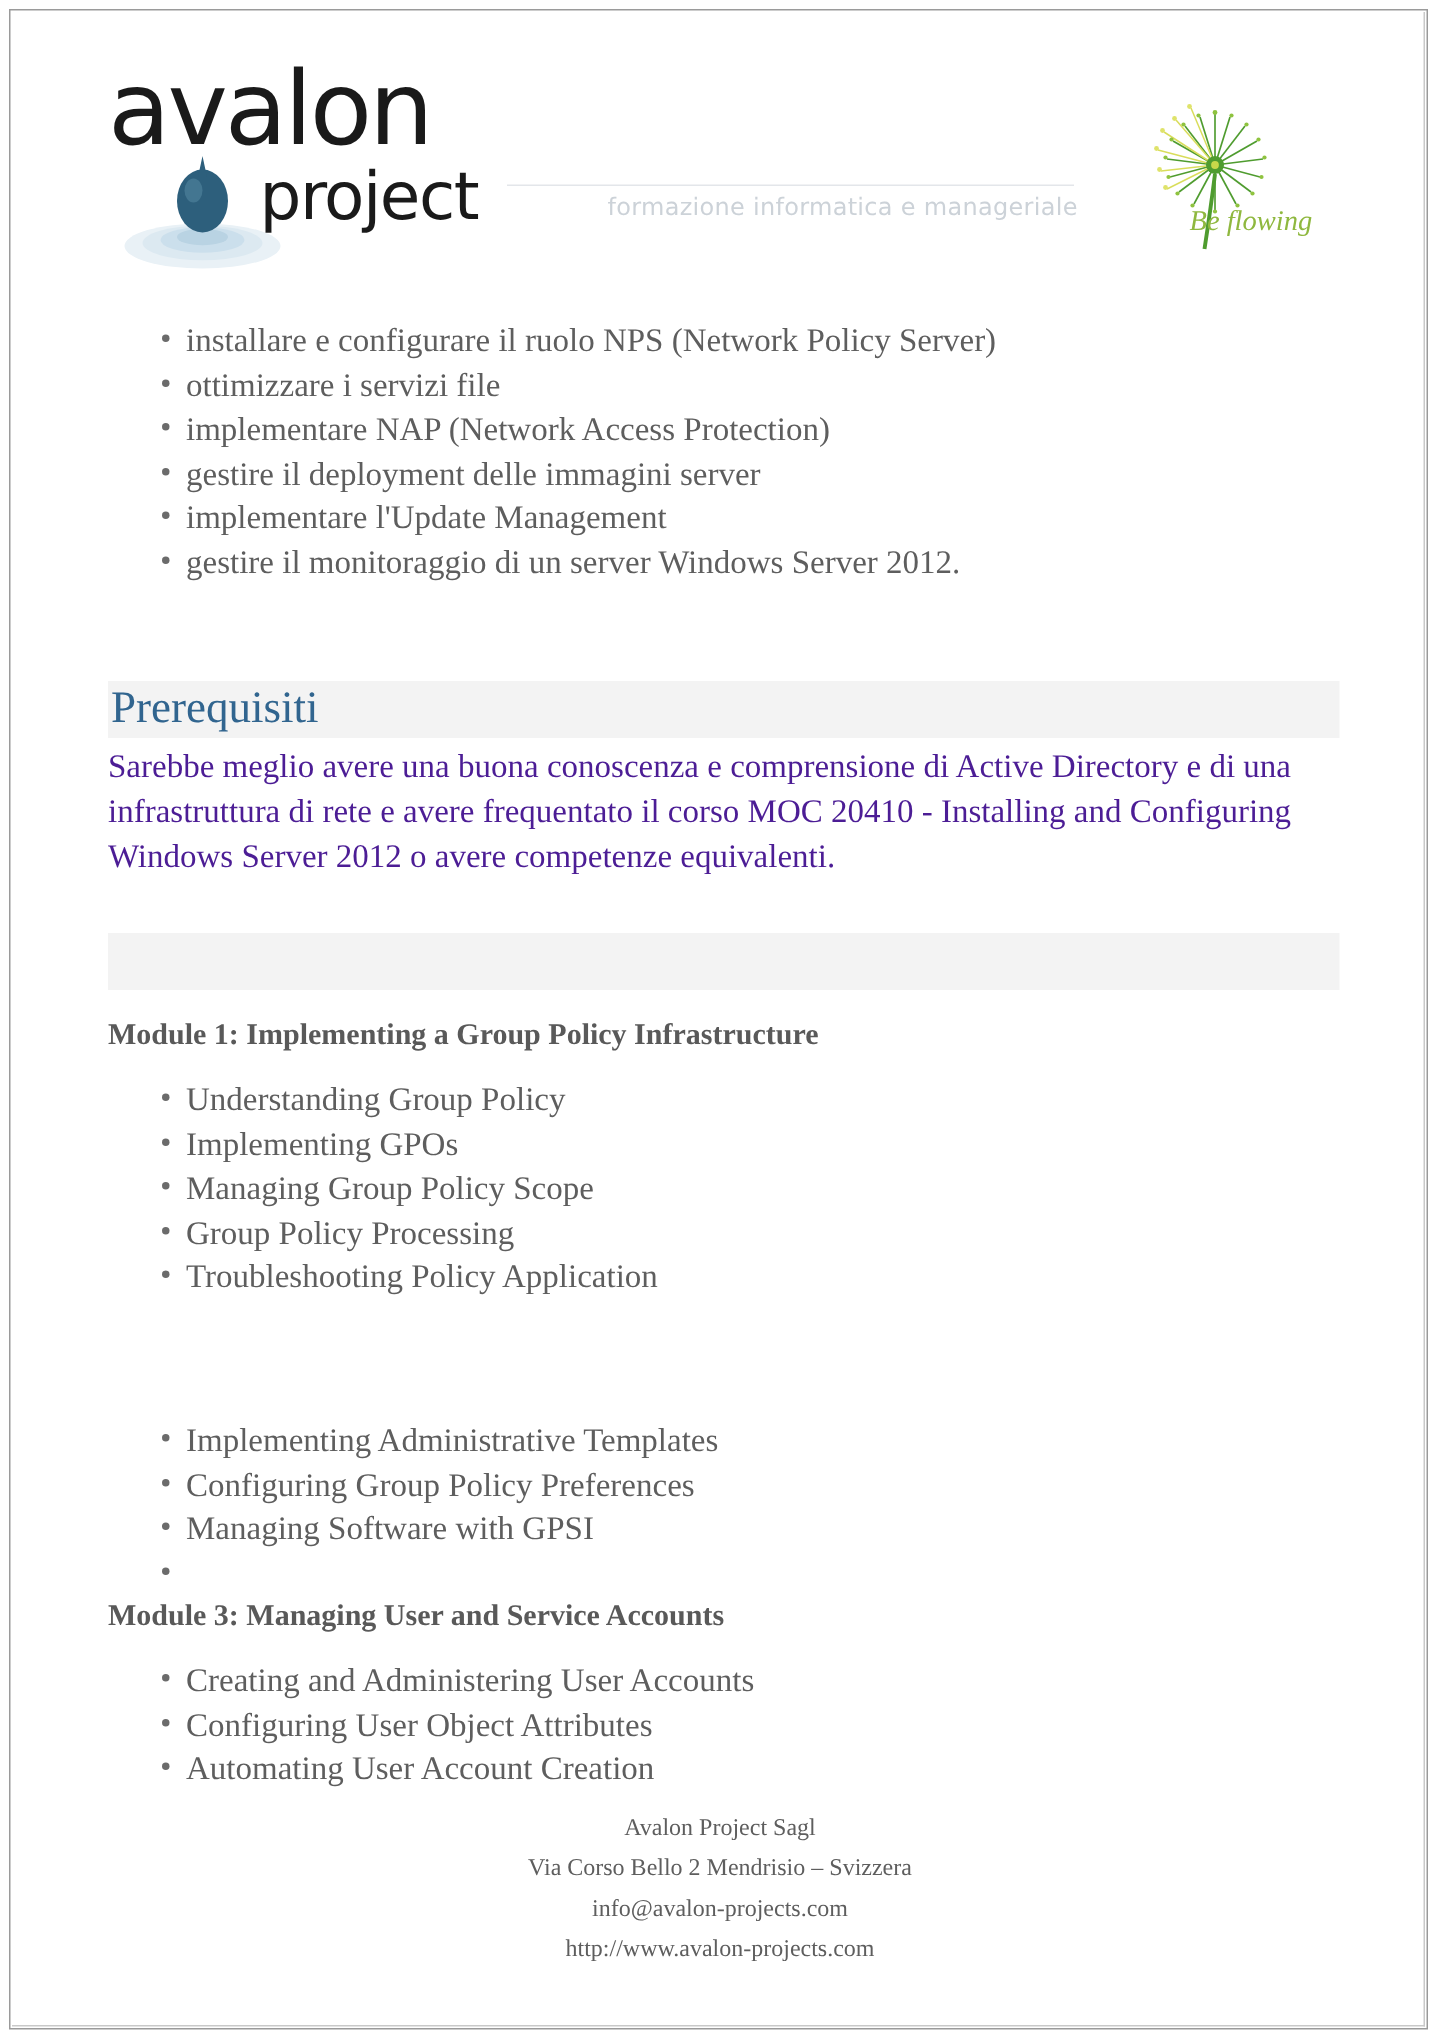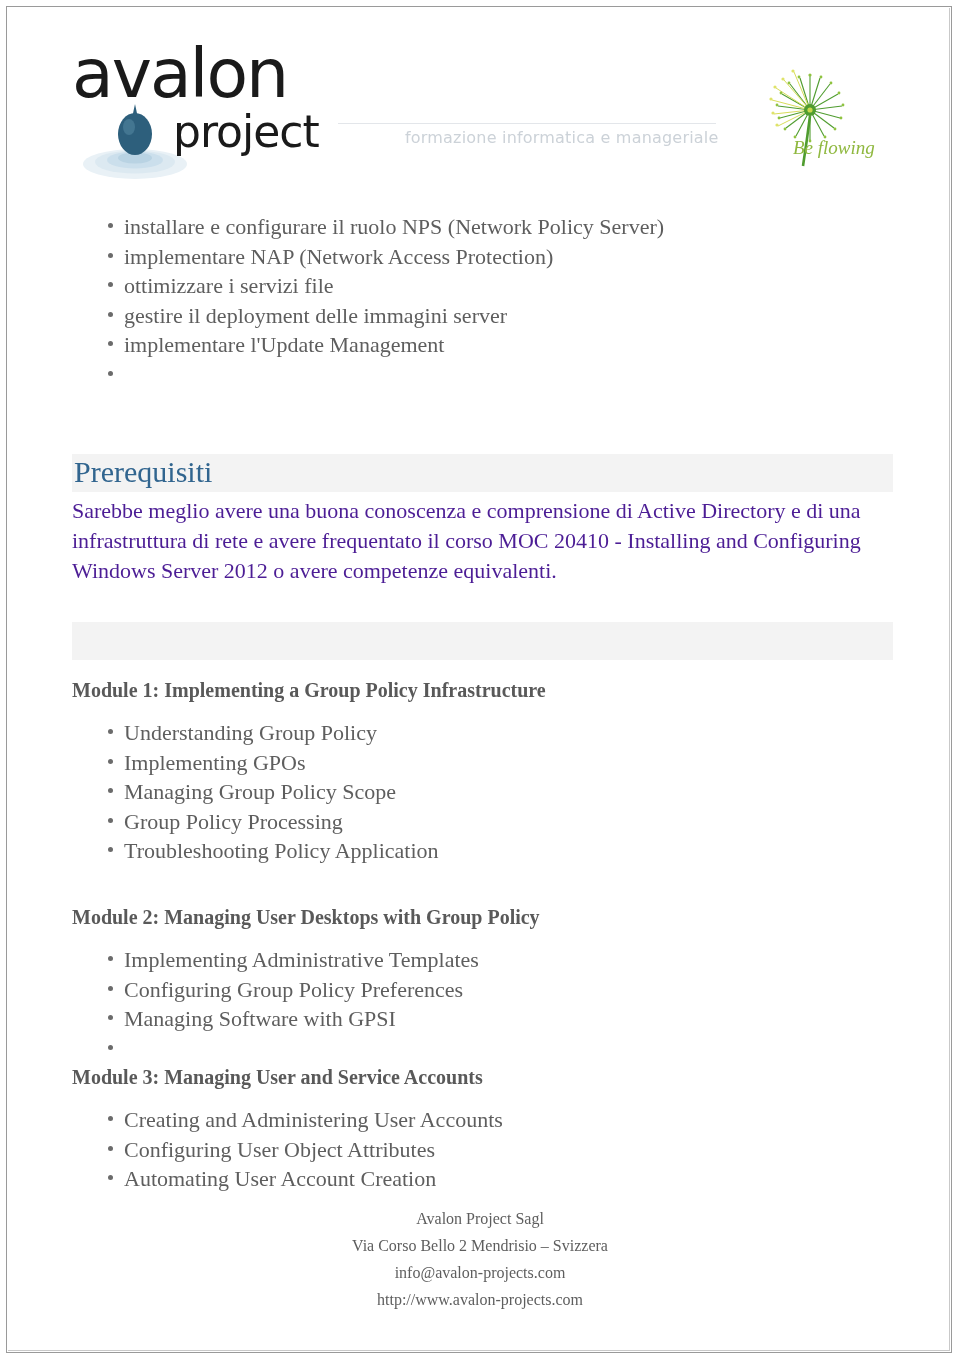--- a/index.html
+++ b/index.html
@@ -314,43 +314,42 @@
         <circle cx="50" cy="52" r="6" fill="#4f9c2f"></circle>
         <circle cx="50" cy="52" r="2.6" fill="#c8d84a"></circle>
         <path d="M50 58 Q47 82 43 108" stroke="#4f9c2f" stroke-width="2.6" fill="none"></path>
       </svg>
       <div class="beflow-text">Be flowing</div>
     </div>
   </div>
 
   <ul class="doc-list list-intro">
     <li><span class="bullet"></span><span>installare e configurare il ruolo NPS (Network Policy Server)</span></li>
+    <li><span class="bullet"></span><span>ottimizzare i servizi file</span></li>
     <li><span class="bullet"></span><span>implementare NAP (Network Access Protection)</span></li>
-    <li><span class="bullet"></span><span>ottimizzare i servizi file</span></li>
     <li><span class="bullet"></span><span>gestire il deployment delle immagini server</span></li>
     <li><span class="bullet"></span><span>implementare l'Update Management</span></li>
-    <li><span class="bullet"></span></li>
+    <li><span class="bullet"></span><span>gestire il monitoraggio di un server Windows Server 2012.</span></li>
   </ul>
 
   <div class="section-band prereq-band"></div>
   <div class="section-heading prereq-heading">Prerequisiti</div>
   <div class="prereq-body">Sarebbe meglio avere una buona conoscenza e comprensione di Active Directory e di una infrastruttura di rete e avere frequentato il corso MOC 20410 - Installing and Configuring Windows Server 2012 o avere competenze equivalenti.</div>
 
   <div class="section-band prog-band"></div>
 
   <div class="module-title m1-title">Module 1: Implementing a Group Policy Infrastructure</div>
   <ul class="doc-list module-list m1-list">
     <li><span class="bullet"></span><span>Understanding Group Policy</span></li>
     <li><span class="bullet"></span><span>Implementing GPOs</span></li>
     <li><span class="bullet"></span><span>Managing Group Policy Scope</span></li>
     <li><span class="bullet"></span><span>Group Policy Processing</span></li>
     <li><span class="bullet"></span><span>Troubleshooting Policy Application</span></li>
   </ul>
 
-  <div class="module-title m2-title">Module 2: Managing User Desktops with Group Policy</div>
   <ul class="doc-list module-list m2-list">
     <li><span class="bullet"></span><span>Implementing Administrative Templates</span></li>
     <li><span class="bullet"></span><span>Configuring Group Policy Preferences</span></li>
     <li><span class="bullet"></span><span>Managing Software with GPSI</span></li>
     <li class="empty"><span class="bullet"></span><span></span></li>
   </ul>
 
   <div class="module-title m3-title">Module 3: Managing User and Service Accounts</div>
   <ul class="doc-list module-list m3-list">
     <li><span class="bullet"></span><span>Creating and Administering User Accounts</span></li>

